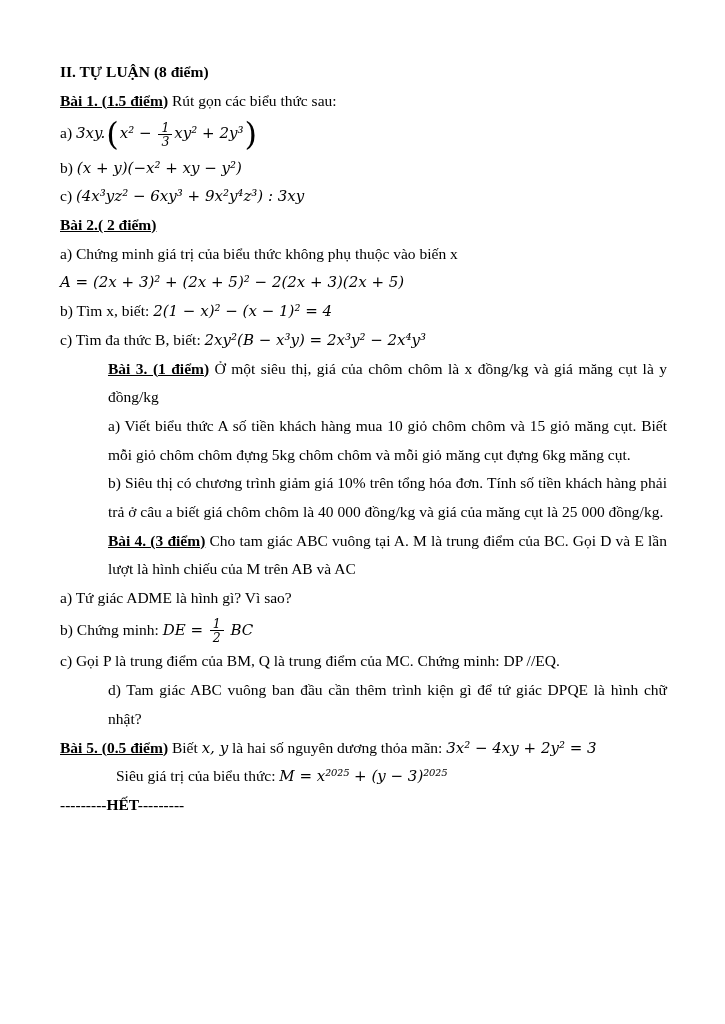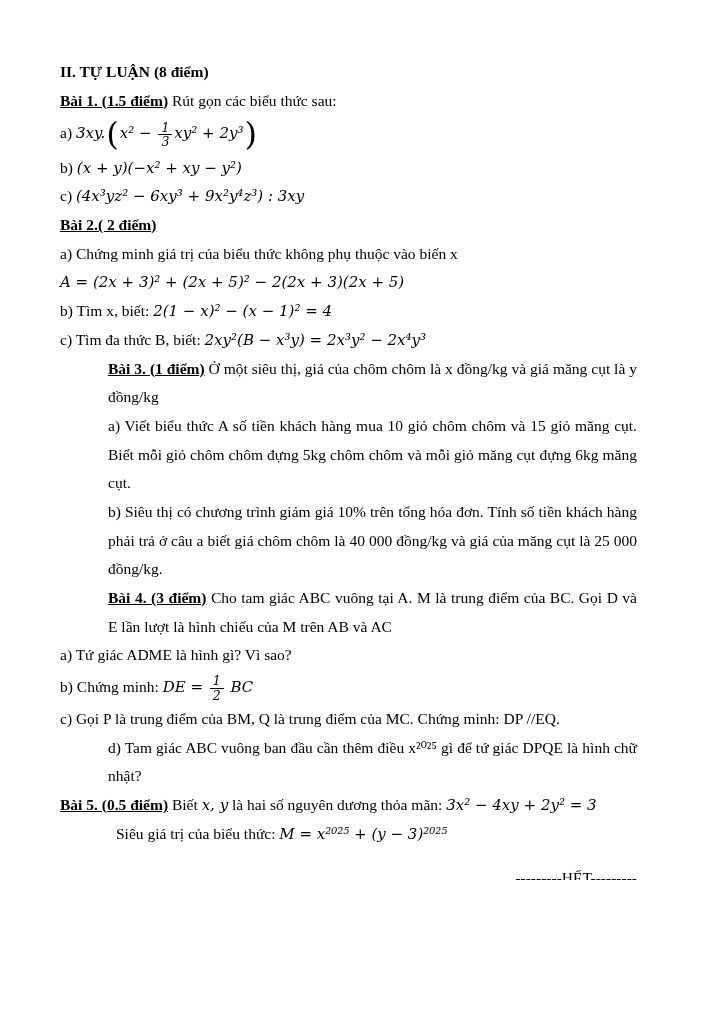--- a/index.html
+++ b/index.html
@@ -2,21 +2,21 @@
 <html><head>
 <meta charset="utf-8">
 <style>
   html, body { margin: 0; padding: 0; background: #ffffff; }
   .page {
     width: 725px;
     height: 880px;
     box-sizing: border-box;
     margin: 0 auto;
     background: #ffffff;
-    padding: 58px 88px 30px 60px;
+    padding: 58px 58px 30px 60px;
     font-family: "Liberation Serif", "DejaVu Serif", serif;
     font-size: 15.5px;
     line-height: 1.85;
     color: #000000;
     overflow: hidden;
   }
   p { margin: 0; }
   .bold, b { font-weight: bold; text-decoration: underline; }
   .section-title { font-weight: bold; }
   .para { text-align: justify; margin-left: 48px; }
@@ -38,21 +38,21 @@
   .frac .num, .frac .den { display: block; font-size: 12.5px; padding: 0 3px; }
   .frac .den { border-top: 1px solid #000; }
   .bigp {
     font-style: normal;
     font-size: 215%;
     font-weight: 300;
     vertical-align: middle;
     line-height: 1;
     padding: 0 1px;
   }
-  .footer { font-weight: normal; text-align: right; margin-top: 16px; }
+  .footer { font-weight: bold; text-align: left; }
 </style>
 </head>
 <body>
 
 <div class="page">
 
   <p class="section-title">II. TỰ LUẬN (8 điểm)</p>
 
   <p class="line"><b>Bài 1. (1.5 điểm)</b><span> Rút gọn các biểu thức sau:</span></p>
 
@@ -85,21 +85,21 @@
   <p class="para"><b>Bài 4. (3 điểm)</b><span> Cho tam giác ABC vuông tại A. M là trung điểm của BC. Gọi D và E lần lượt là hình chiếu của M trên AB và AC</span></p>
 
   <p class="line">a) Tứ giác ADME là hình gì? Vì sao?</p>
 
   <p class="line mathline"><span>b) Chứng minh: </span><span class="math"><span>DE =</span>
       <span class="frac"><span class="num">1</span><span class="den">2</span></span>
       <span>BC</span></span></p>
 
   <p class="line">c) Gọi P là trung điểm của BM, Q là trung điểm của MC. Chứng minh: DP //EQ.</p>
 
-  <p class="para">d) Tam giác ABC vuông ban đầu cần thêm điều x²⁰²⁵ gì để tứ giác DPQE là hình chữ nhật?</p>
+  <p class="para">d) Tam giác ABC vuông ban đầu cần thêm trình kiện gì để tứ giác DPQE là hình chữ nhật?</p>
 
   <p class="line"><b>Bài 5. (0.5 điểm)</b><span> Biết </span><span class="math">x, y</span><span> là hai số nguyên dương thỏa mãn: </span><span class="math">3x² − 4xy + 2y² = 3</span></p>
 
   <p class="line indented"><span>Siêu giá trị của biểu thức: </span><span class="math">M = x²⁰²⁵ + (y − 3)²⁰²⁵</span></p>
 
   <p class="footer">---------HẾT---------</p>
 
 </div>
 
 </body></html>

